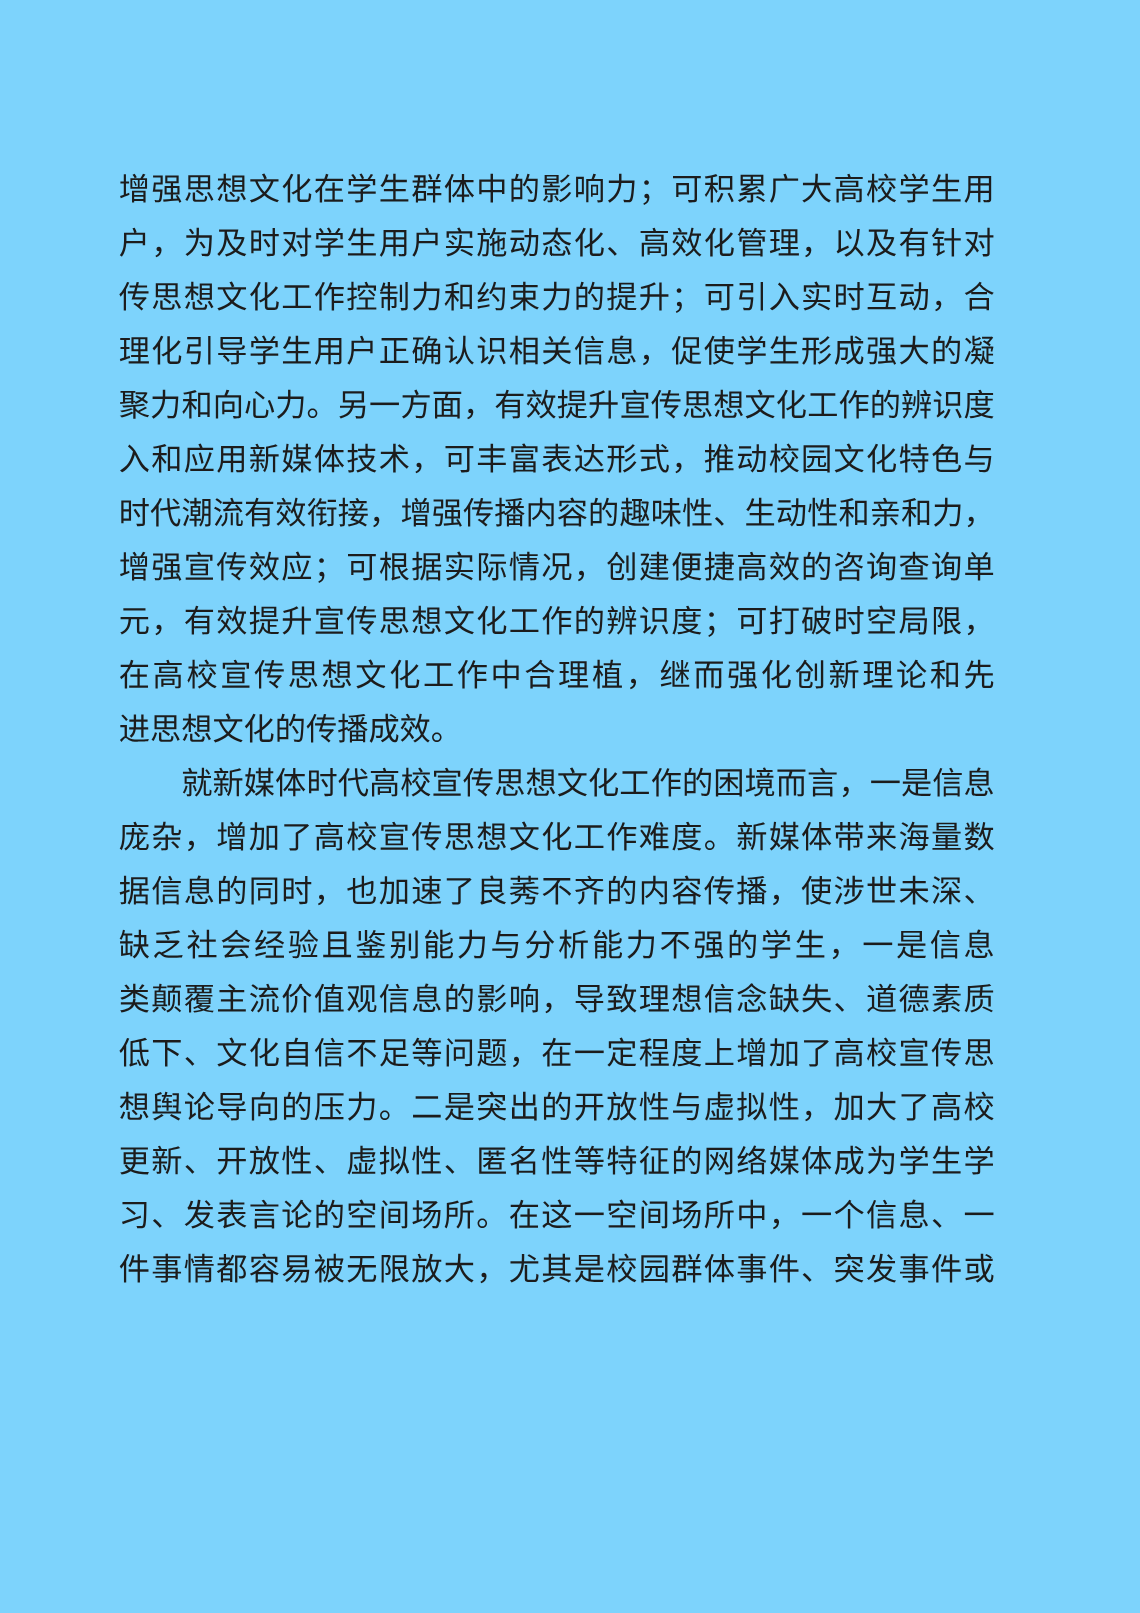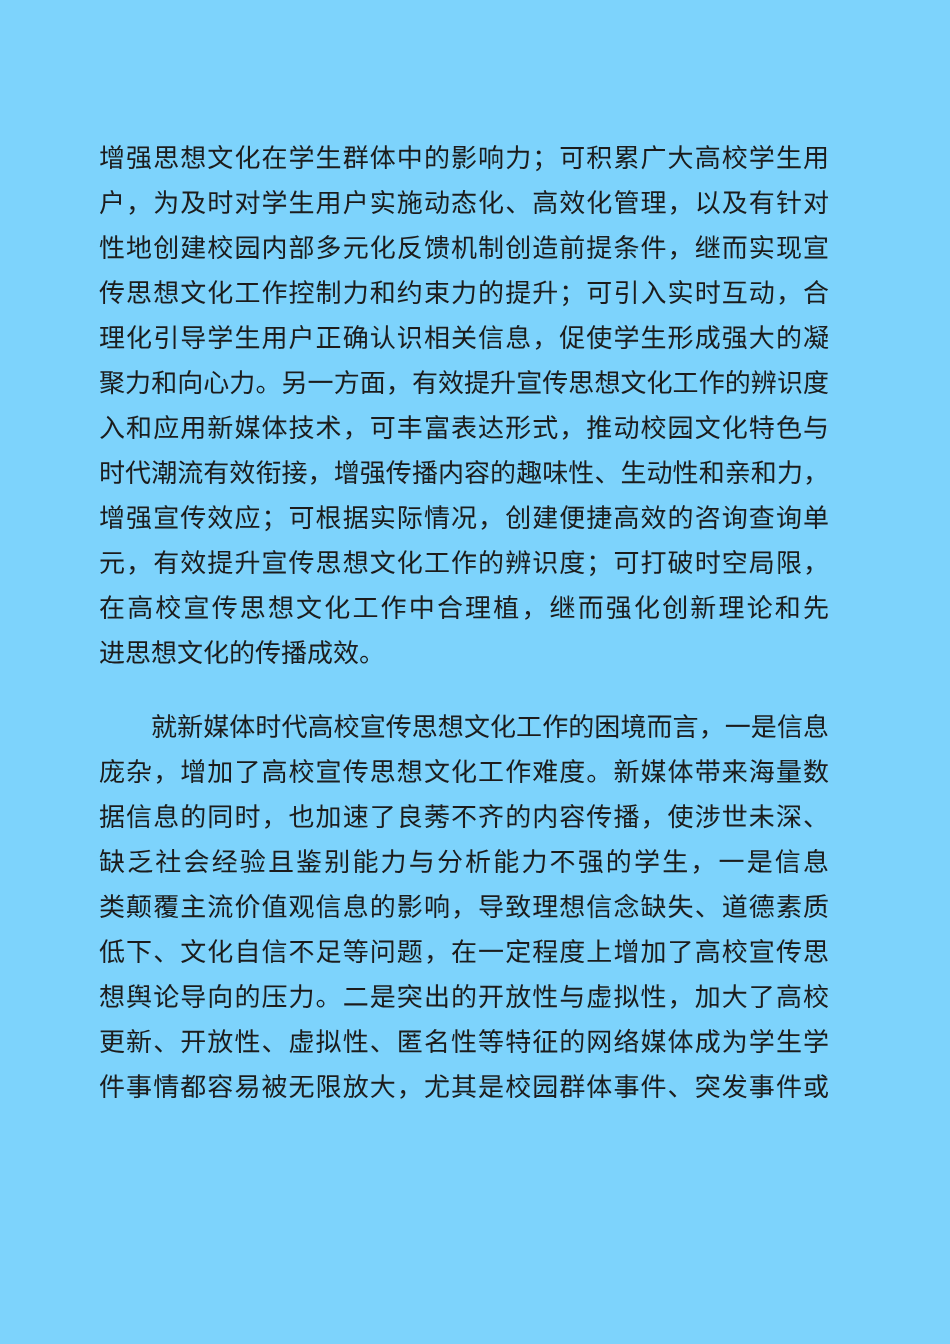--- a/index.html
+++ b/index.html
@@ -34,50 +34,49 @@
     padding: 0;
   }
   .line {
     text-align: justify;
     text-align-last: justify;
     height: 45px;
     overflow: visible;
   }
   .line.indent {
     text-indent: 2em;
-    margin-top: 29px;
   }
   .line.last {
     text-align-last: left;
   }
 </style>
 </head>
 <body>
 
 <div class="page">
   <section class="text-body" style="color: rgb(28, 28, 28);">
       <div class="paragraph">
         <div class="line">增强思想文化在学生群体中的影响力；可积累广大高校学生用</div>
         <div class="line">户，为及时对学生用户实施动态化、高效化管理，以及有针对</div>
-        <div class="line">性地创建校园内部多元化反馈机制创造前提条件，继而实现宣</div>
         <div class="line">传思想文化工作控制力和约束力的提升；可引入实时互动，合</div>
         <div class="line">理化引导学生用户正确认识相关信息，促使学生形成强大的凝</div>
         <div class="line">聚力和向心力。另一方面，有效提升宣传思想文化工作的辨识度</div>
         <div class="line">入和应用新媒体技术，可丰富表达形式，推动校园文化特色与</div>
         <div class="line">时代潮流有效衔接，增强传播内容的趣味性、生动性和亲和力，</div>
         <div class="line">增强宣传效应；可根据实际情况，创建便捷高效的咨询查询单</div>
         <div class="line">元，有效提升宣传思想文化工作的辨识度；可打破时空局限，</div>
         <div class="line">在高校宣传思想文化工作中合理植，继而强化创新理论和先</div>
         <div class="line last">进思想文化的传播成效。</div>
       </div>
       <div class="paragraph">
         <div class="line indent">就新媒体时代高校宣传思想文化工作的困境而言，一是信息</div>
         <div class="line">庞杂，增加了高校宣传思想文化工作难度。新媒体带来海量数</div>
         <div class="line">据信息的同时，也加速了良莠不齐的内容传播，使涉世未深、</div>
         <div class="line">缺乏社会经验且鉴别能力与分析能力不强的学生，一是信息</div>
         <div class="line">类颠覆主流价值观信息的影响，导致理想信念缺失、道德素质</div>
         <div class="line">低下、文化自信不足等问题，在一定程度上增加了高校宣传思</div>
         <div class="line">想舆论导向的压力。二是突出的开放性与虚拟性，加大了高校</div>
         <div class="line">更新、开放性、虚拟性、匿名性等特征的网络媒体成为学生学</div>
+        <div class="line">习、发表言论的空间场所。在这一空间场所中，一个信息、一</div>
         <div class="line">件事情都容易被无限放大，尤其是校园群体事件、突发事件或</div>
       </div>
     </section>
 </div>
 
 </body></html>

